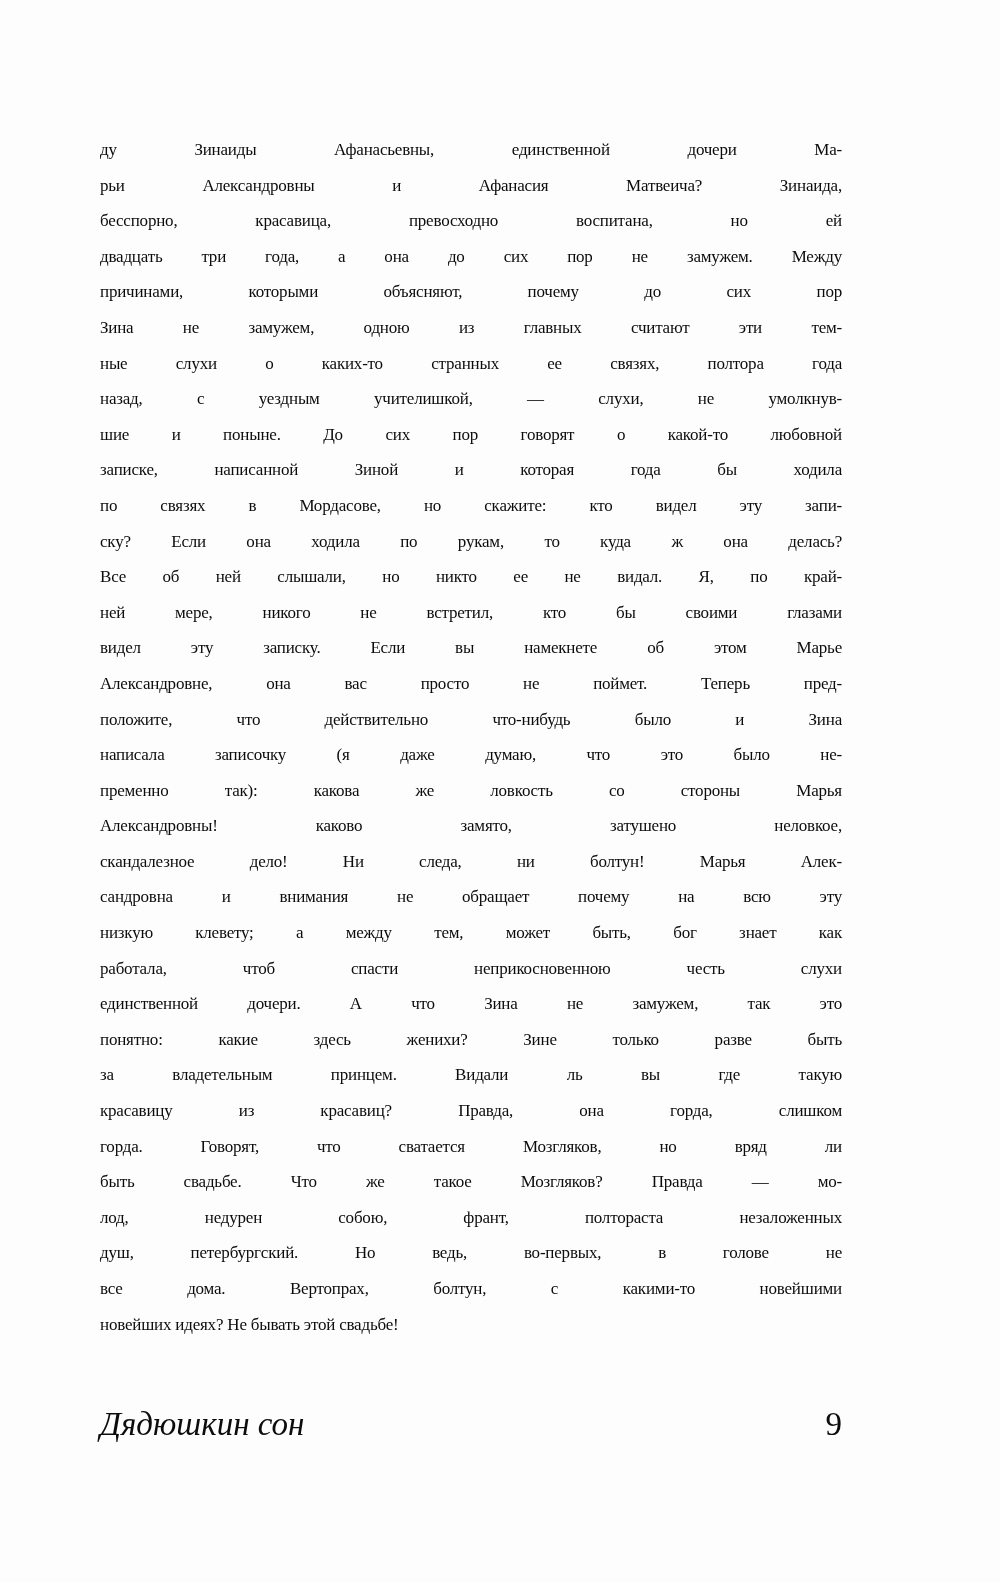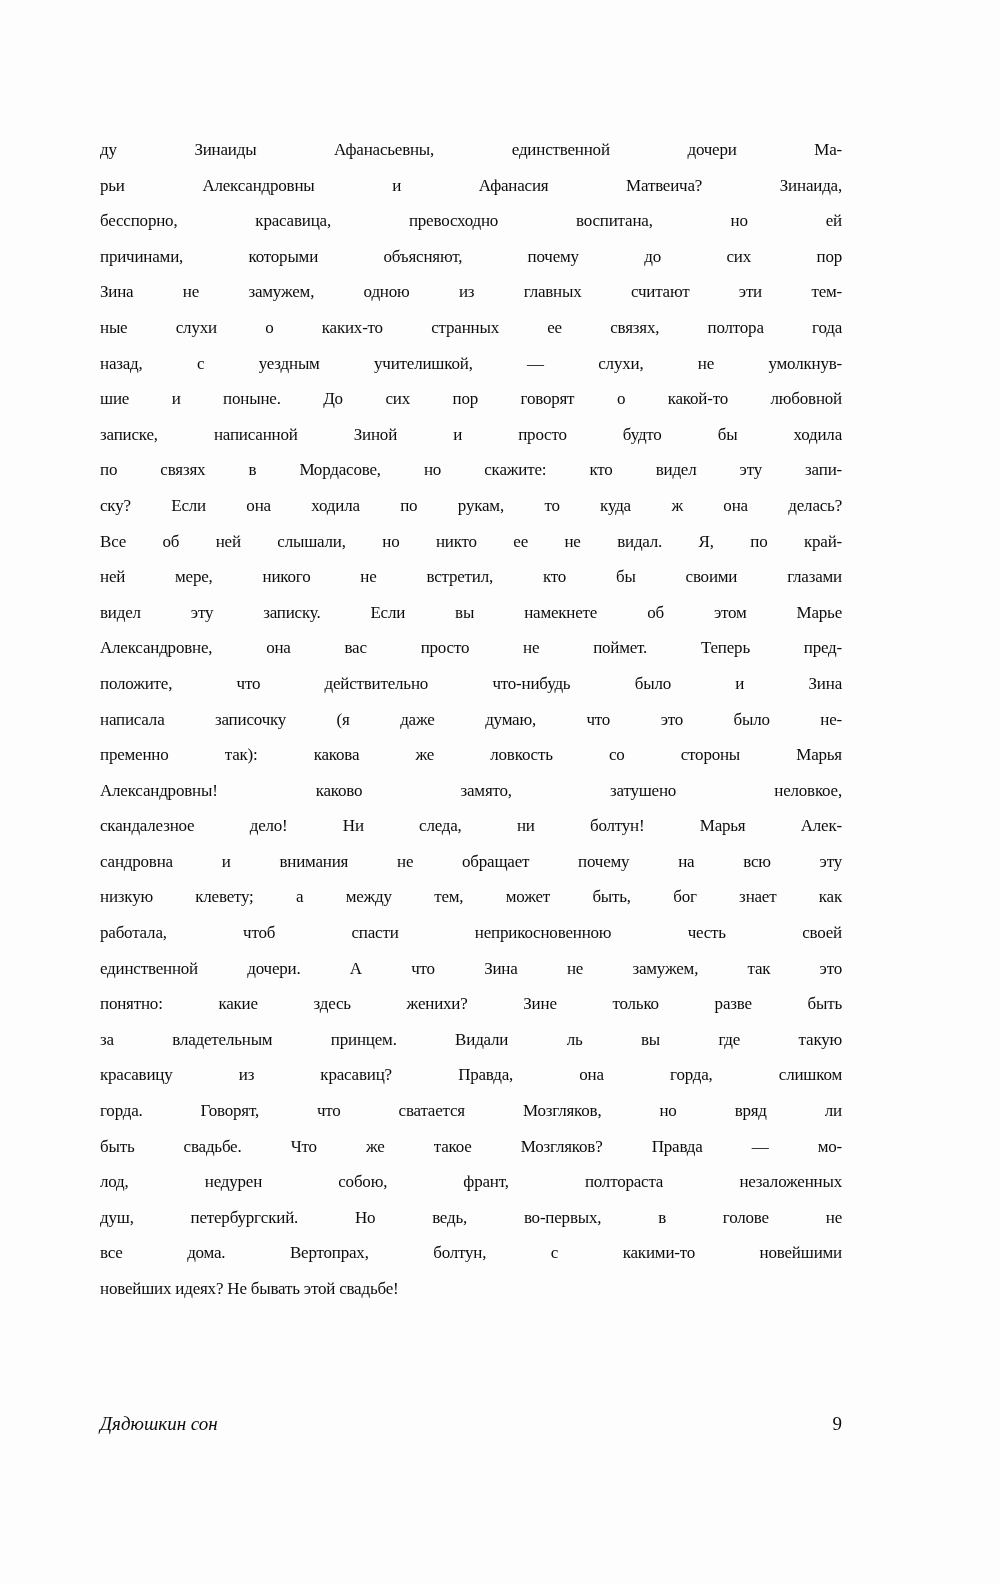--- a/index.html
+++ b/index.html
@@ -31,54 +31,55 @@
     text-align-last: left;
   }
   .footer {
     position: absolute;
     left: 100px;
     top: 1406px;
     width: 742px;
     display: flex;
     justify-content: space-between;
     align-items: baseline;
-    font-size: 19px;
+    font-size: 33px;
     line-height: 36px;
   }
   .book-title { font-style: italic; }
   .page-number { font-style: normal; }
 </style>
 </head>
 <body>
 
 <div class="page">
   <div class="text-block">
       <div class="line">ду Зинаиды Афанасьевны, единственной дочери Ма-</div>
       <div class="line">рьи Александровны и Афанасия Матвеича? Зинаида,</div>
       <div class="line">бесспорно, красавица, превосходно воспитана, но ей</div>
+      <div class="line">двадцать три года, а она до сих пор не замужем. Между</div>
       <div class="line">причинами, которыми объясняют, почему до сих пор</div>
       <div class="line">Зина не замужем, одною из главных считают эти тем-</div>
       <div class="line">ные слухи о каких-то странных ее связях, полтора года</div>
       <div class="line">назад, с уездным учителишкой, — слухи, не умолкнув-</div>
       <div class="line">шие и поныне. До сих пор говорят о какой-то любовной</div>
-      <div class="line">записке, написанной Зиной и просто будто бы ходила</div>
+      <div class="line">записке, написанной Зиной и которая года бы ходила</div>
       <div class="line">по связях в Мордасове, но скажите: кто видел эту запи-</div>
       <div class="line">ску? Если она ходила по рукам, то куда ж она делась?</div>
       <div class="line">Все об ней слышали, но никто ее не видал. Я, по край-</div>
       <div class="line">ней мере, никого не встретил, кто бы своими глазами</div>
       <div class="line">видел эту записку. Если вы намекнете об этом Марье</div>
       <div class="line">Александровне, она вас просто не поймет. Теперь пред-</div>
       <div class="line">положите, что действительно что-нибудь было и Зина</div>
       <div class="line">написала записочку (я даже думаю, что это было не-</div>
       <div class="line">пременно так): какова же ловкость со стороны Марья</div>
       <div class="line">Александровны! каково замято, затушено неловкое,</div>
       <div class="line">скандалезное дело! Ни следа, ни болтун! Марья Алек-</div>
       <div class="line">сандровна и внимания не обращает почему на всю эту</div>
       <div class="line">низкую клевету; а между тем, может быть, бог знает как</div>
-      <div class="line">работала, чтоб спасти неприкосновенною честь своей</div>
+      <div class="line">работала, чтоб спасти неприкосновенною честь слухи</div>
       <div class="line">единственной дочери. А что Зина не замужем, так это</div>
       <div class="line">понятно: какие здесь женихи? Зине только разве быть</div>
       <div class="line">за владетельным принцем. Видали ль вы где такую</div>
       <div class="line">красавицу из красавиц? Правда, она горда, слишком</div>
       <div class="line">горда. Говорят, что сватается Мозгляков, но вряд ли</div>
       <div class="line">быть свадьбе. Что же такое Мозгляков? Правда — мо-</div>
       <div class="line">лод, недурен собою, франт, полтораста незаложенных</div>
       <div class="line">душ, петербургский. Но ведь, во-первых, в голове не</div>
       <div class="line">все дома. Вертопрах, болтун, с какими-то новейшими</div>
       <div class="line para-end">новейших идеях? Не бывать этой свадьбе!</div>

